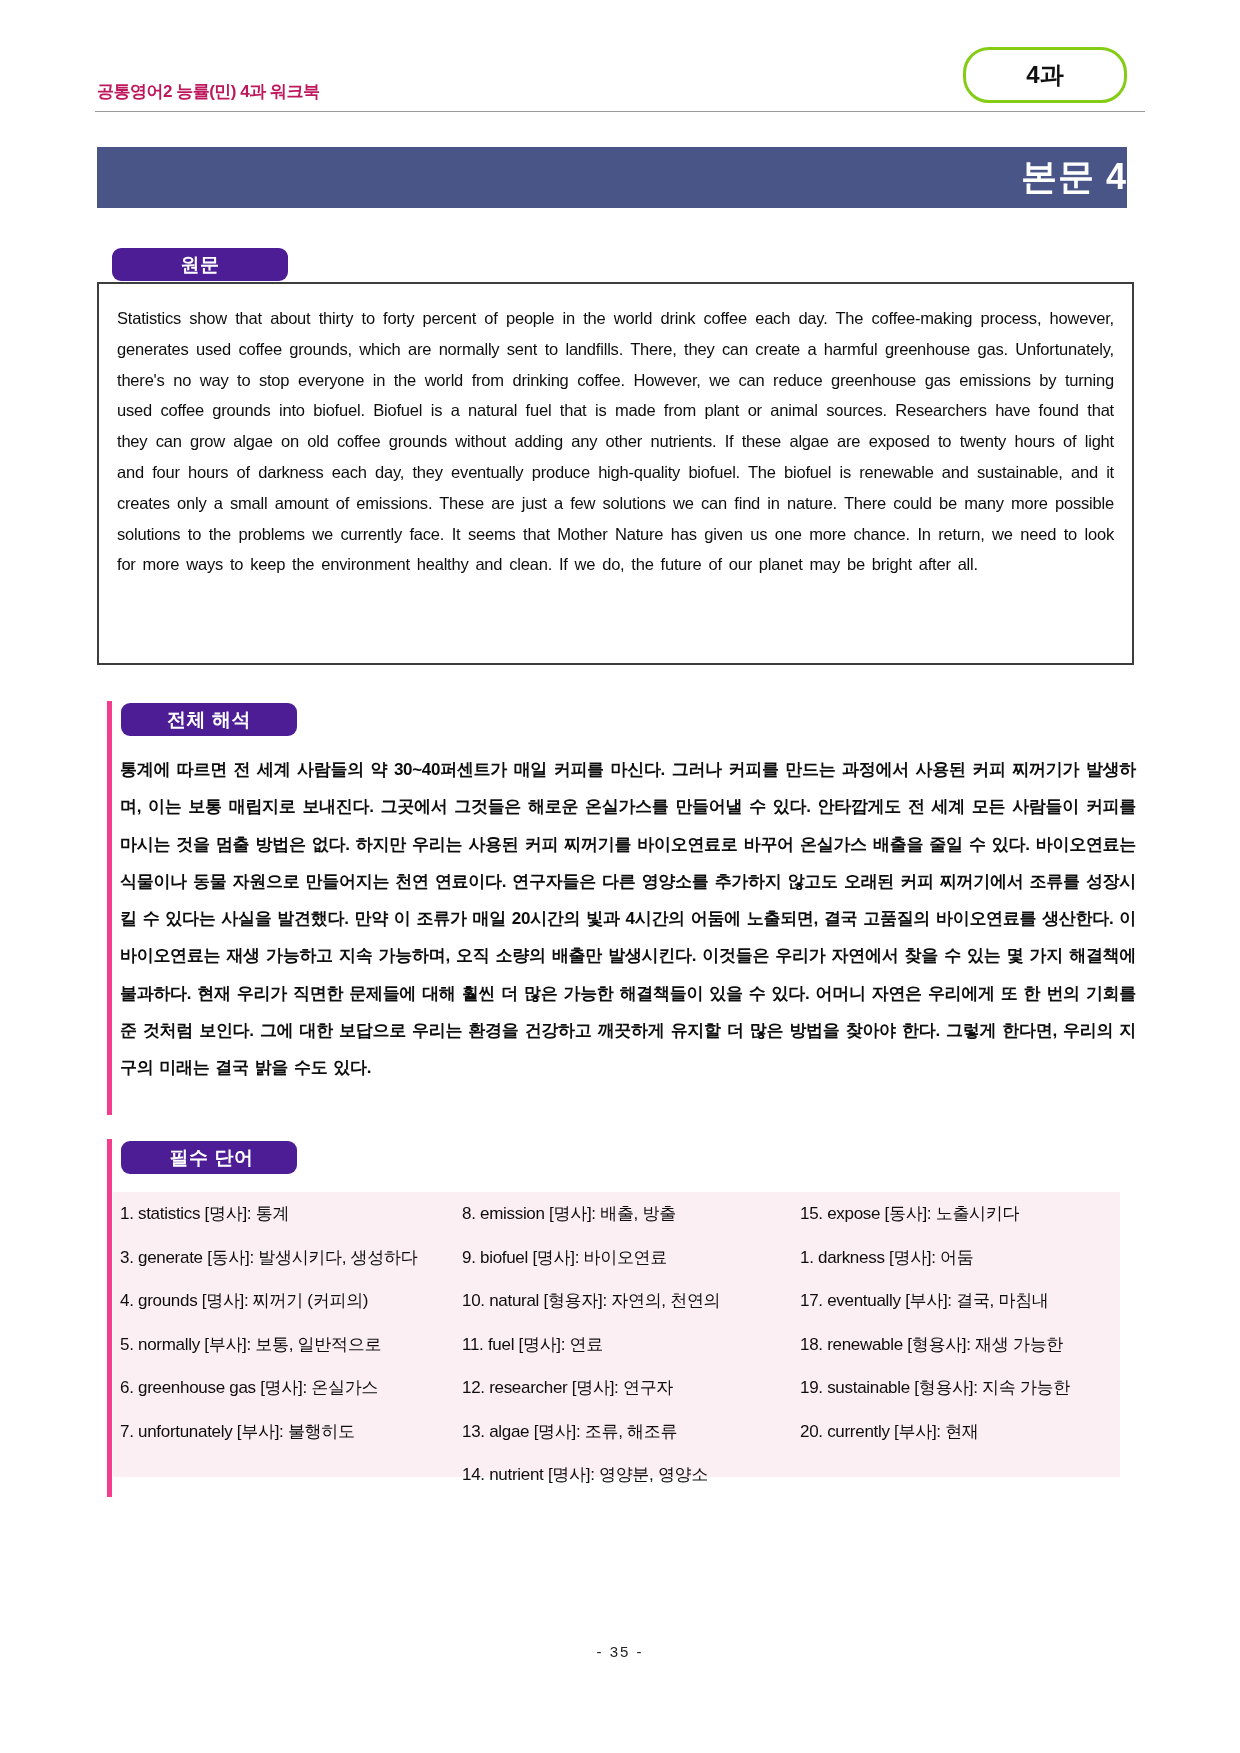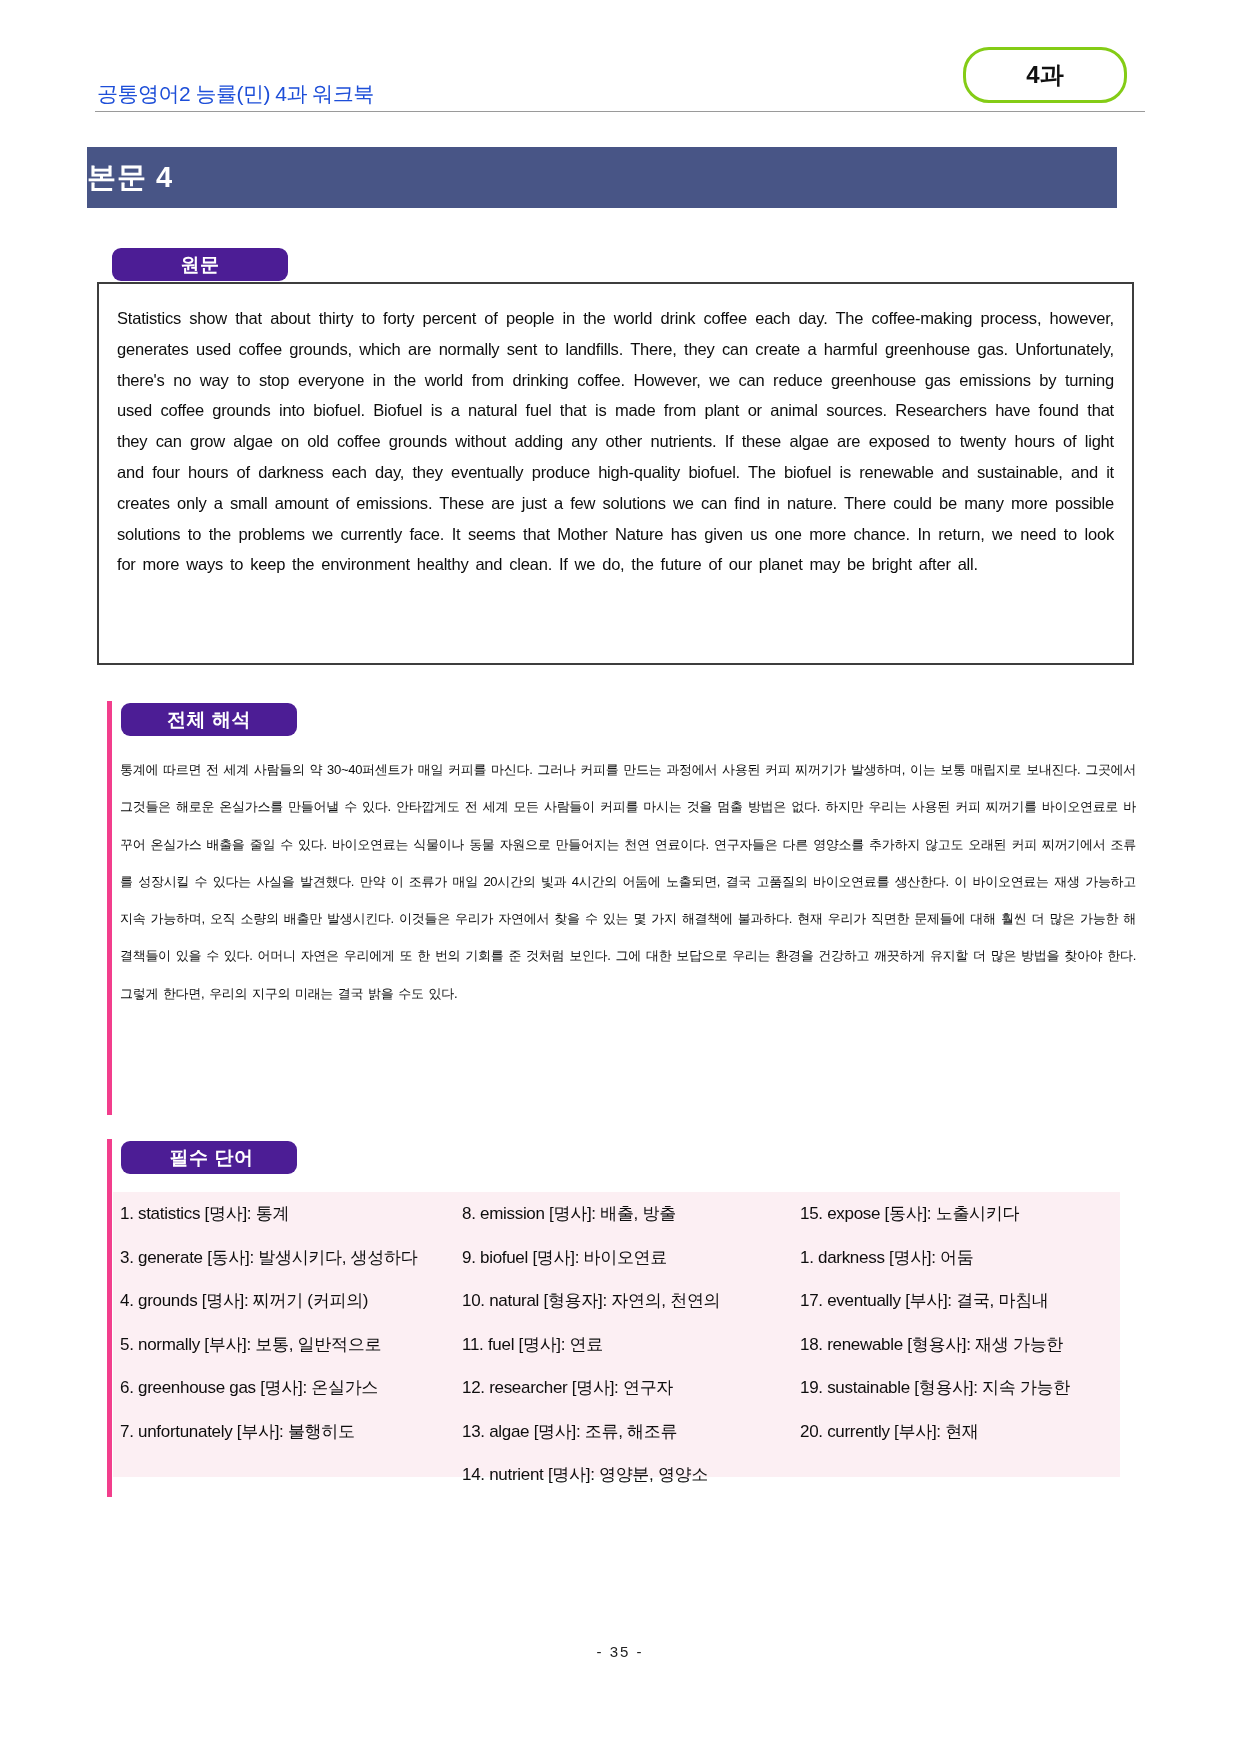--- a/index.html
+++ b/index.html
@@ -6,37 +6,37 @@
   .page{
     position:relative;
     width:1240px;height:1753px;
     background:#ffffff;
     font-family:"Liberation Sans","DejaVu Sans",sans-serif;
     color:#111;
     overflow:hidden;
   }
   .header-title{
     position:absolute;left:97px;top:80px;
-    font-size:21px;font-weight:normal;letter-spacing:-0.5px;color:#1d4ed8;
+    font-size:17px;font-weight:bold;letter-spacing:-0.5px;color:#be185d;
   }
   .chapter-badge{
     position:absolute;left:963px;top:47px;width:158px;height:50px;
     border:3px solid #84cc16;border-radius:26px;
     display:flex;align-items:center;justify-content:center;
     font-size:24px;font-weight:bold;color:#111;background:#fff;
   }
   .header-divider{
     position:absolute;left:95px;top:111px;width:1050px;height:0;
     border-top:1px solid #9a9a9a;
   }
   .banner{
-    position:absolute;left:87px;top:147px;width:1030px;height:61px;
+    position:absolute;left:97px;top:147px;width:1030px;height:61px;
     background:#485586;
-    display:flex;align-items:center;justify-content:flex-start;
-    color:#ffffff;font-size:29px;font-weight:bold;letter-spacing:1px;
+    display:flex;align-items:center;justify-content:flex-end;
+    color:#ffffff;font-size:36px;font-weight:bold;letter-spacing:1px;
   }
   .chip{
     position:absolute;height:33px;min-width:176px;
     background:#4c1d95;border-radius:9px;
     display:flex;align-items:center;justify-content:center;
     color:#ffffff;font-size:19px;font-weight:bold;letter-spacing:0.5px;
     padding:0 14px;box-sizing:border-box;
   }
   .chip-wonmun{left:112px;top:248px;}
   .chip-haeseok{left:121px;top:703px;}
@@ -52,23 +52,23 @@
     text-align:justify;text-align-last:left;
     word-spacing:2.5px;letter-spacing:-0.2px;color:#0d0d0d;
   }
   .accent-bar{
     position:absolute;width:5px;background:#F23E8C;
   }
   .bar-haeseok{left:107px;top:701px;height:414px;}
   .bar-vocab{left:107px;top:1139px;height:358px;}
   .korean-text{
     position:absolute;left:120px;top:751px;width:1016px;
-    font-size:13px;line-height:37.3px;
+    font-size:17px;line-height:37.3px;
     text-align:justify;text-align-last:left;
-    letter-spacing:-0.3px;word-spacing:1.5px;color:#0d0d0d;
+    letter-spacing:-0.3px;word-spacing:1.5px;color:#0d0d0d;font-weight:bold;
   }
   .vocab-panel{
     position:absolute;left:113px;top:1192px;width:1007px;height:285px;
     background:#FCEFF3;box-sizing:border-box;
     padding:11px 0 6px 7px;
     display:grid;
     grid-template-columns:342px 338px auto;
   }
   .vocab-col{display:flex;flex-direction:column;}
   .vocab-item{

